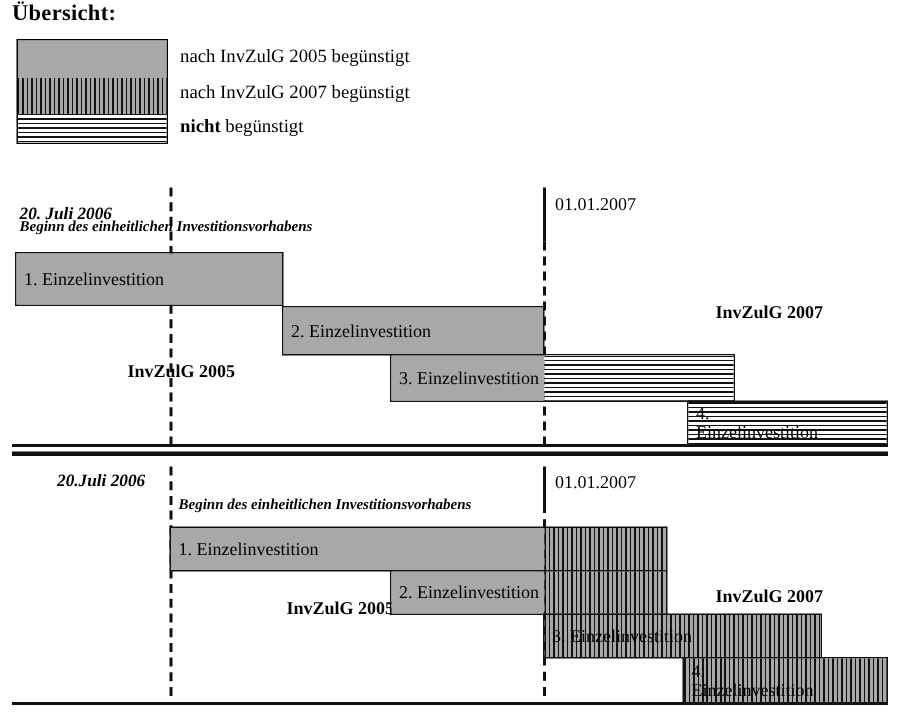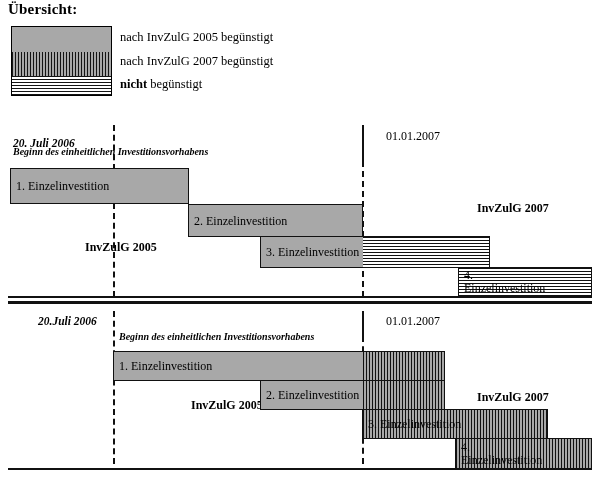--- a/index.html
+++ b/index.html
@@ -29,21 +29,21 @@
 
   #subtitle{left:11px;top:98px;font-size:12.5px;white-space:nowrap;}
 
   
   .dline{position:absolute;width:0;border-left:2px dashed #111;}
   .sline{position:absolute;width:0;border-left:2px solid #111;}
   .baseline{position:absolute;left:8px;width:584px;height:0;border-top:2px solid #111;}
   .thickrule{position:absolute;left:8px;width:584px;height:0;border-top:3px solid #111;}
 
   .datelabel{position:absolute;font-size:11.5px;font-weight:bold;font-style:italic;white-space:nowrap;}
-  .datelabel.plain{font-weight:normal;font-style:normal;font-size:12px;margin-left:16px;}
+  .datelabel.plain{font-weight:normal;font-style:normal;font-size:12px;}
   .caption{position:absolute;font-size:10px;font-style:italic;font-weight:bold;white-space:nowrap;}
   .zonelabel{position:absolute;font-size:12px;font-weight:bold;white-space:nowrap;}
 
   
   .bar{position:absolute;box-sizing:border-box;border:1px solid #111;}
   .seg{position:absolute;top:0;bottom:0;box-sizing:border-box;}
   .fill-solid{background:#a8a8a8;}
   .fill-vert{background-image:repeating-linear-gradient(to right,#111 0px,#111 1px,#a8a8a8 1px,#a8a8a8 3px);}
   .fill-horz{background-image:repeating-linear-gradient(to bottom,#111 0px,#111 1px,#ffffff 1px,#ffffff 3px);}
   .barlabel{position:absolute;left:5px;top:50%;transform:translateY(-50%);

